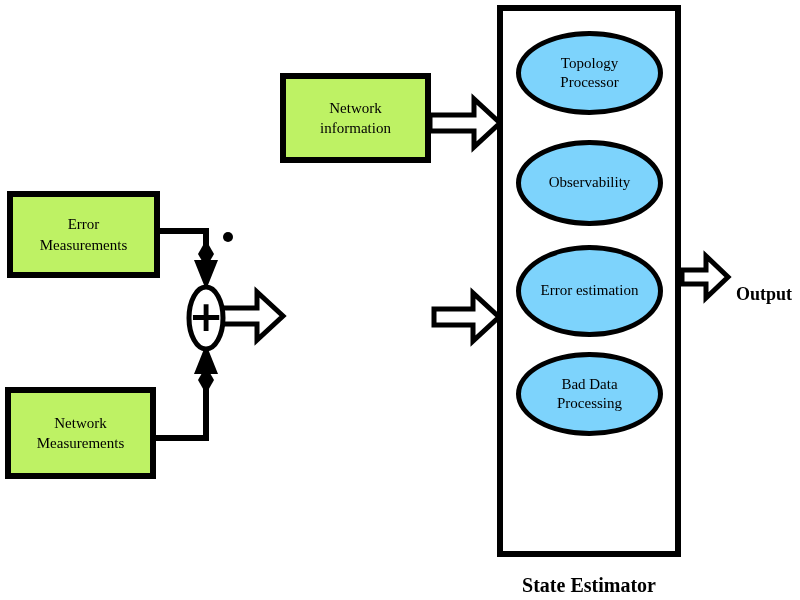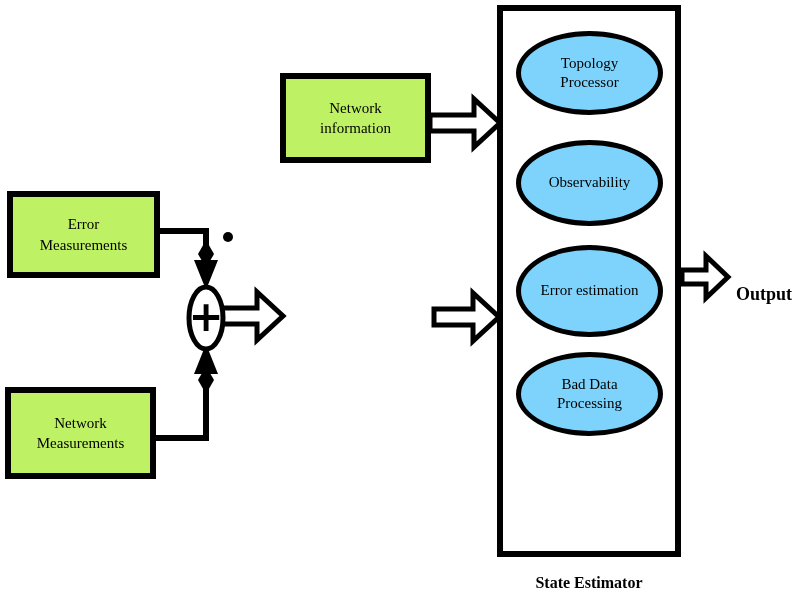--- a/index.html
+++ b/index.html
@@ -27,21 +27,21 @@
     text-align: center; white-space: pre-line;
     font-size: 15px; line-height: 1.3;
     z-index: 3;
   }
   .frame {
     position: absolute; box-sizing: border-box;
     border: 6px solid #000; background: #fff; z-index: 2;
   }
   .caption {
     position: absolute; text-align: center;
-    font-size: 16px; font-weight: 600; z-index: 2;
+    font-size: 20px; font-weight: 600; z-index: 2;
   }
   .out-label {
     position: absolute; font-size: 18px; font-weight: bold; z-index: 2;
   }
   svg.layer { position: absolute; left: 0; top: 0; z-index: 1; }
   svg.toplayer { position: absolute; left: 0; top: 0; z-index: 4; }
 </style>
 </head>
 <body>
 

